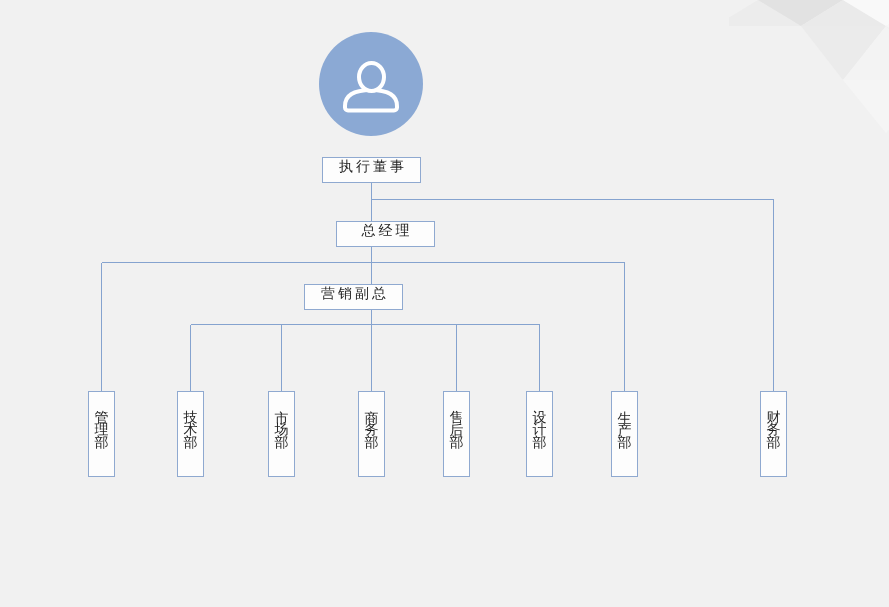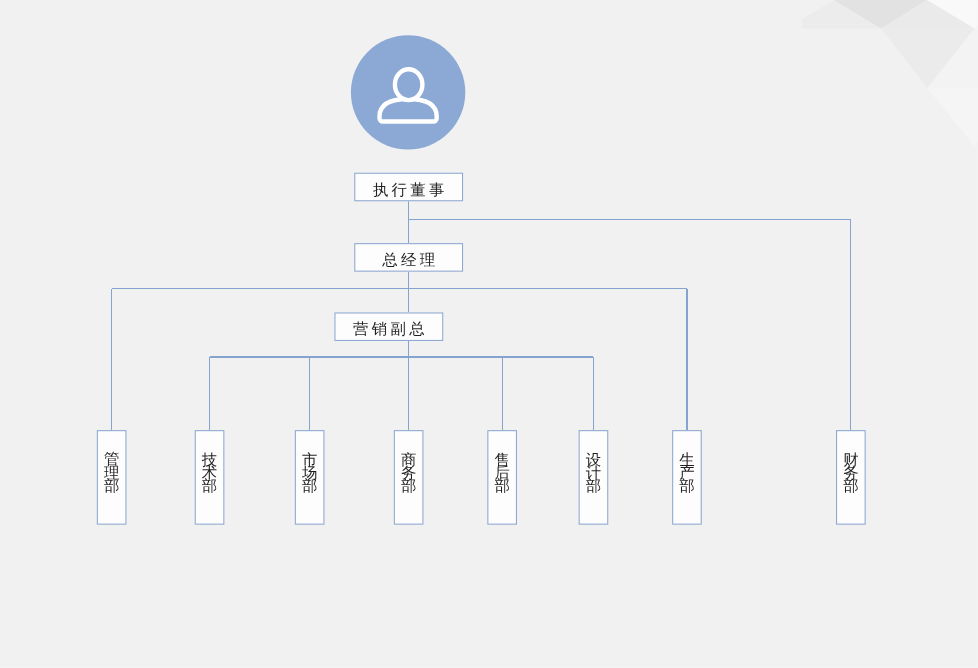--- a/index.html
+++ b/index.html
@@ -47,21 +47,21 @@
     position: absolute;
     background: #fdfdfd;
     border: 1px solid #8fa9d0;
     box-sizing: border-box;
     font-size: 14px;
   }
   .title-node {
     width: 99px;
     height: 26px;
     display: flex;
-    align-items: flex-end;
+    align-items: flex-start;
     justify-content: center;
     letter-spacing: 3px;
     text-indent: 3px;
     white-space: nowrap;
   }
   .dept-node {
     width: 27px;
     height: 86px;
     top: 391px;
   }
@@ -114,21 +114,21 @@
     <svg viewBox="0 0 104 104">
       <path d="M26,74 c0,-11 9,-16 26,-16 c17,0 26,5 26,16 l0,1.5 a3,3 0 0 1 -3,3 l-46,0 a3,3 0 0 1 -3,-3 z" fill="none" stroke="#ffffff" stroke-width="4"></path>
       <ellipse cx="52.5" cy="45" rx="12.5" ry="14" fill="#8ba9d4" stroke="#ffffff" stroke-width="4"></ellipse>
     </svg>
   </div>
 
   <div class="node title-node" style="left:322px; top:157px;">
     <span>执行董事</span>
   </div>
 
-  <div class="node title-node" style="left:322px; top:221px;">
+  <div class="node title-node" style="left:336px; top:221px;">
     <span>总经理</span>
   </div>
 
   <div class="node title-node" style="left:304px; top:284px;">
     <span>营销副总</span>
   </div>
 
   <div class="node dept-node" style="left:88px;">
     <span class="dept-label">管理部</span>
   </div>

